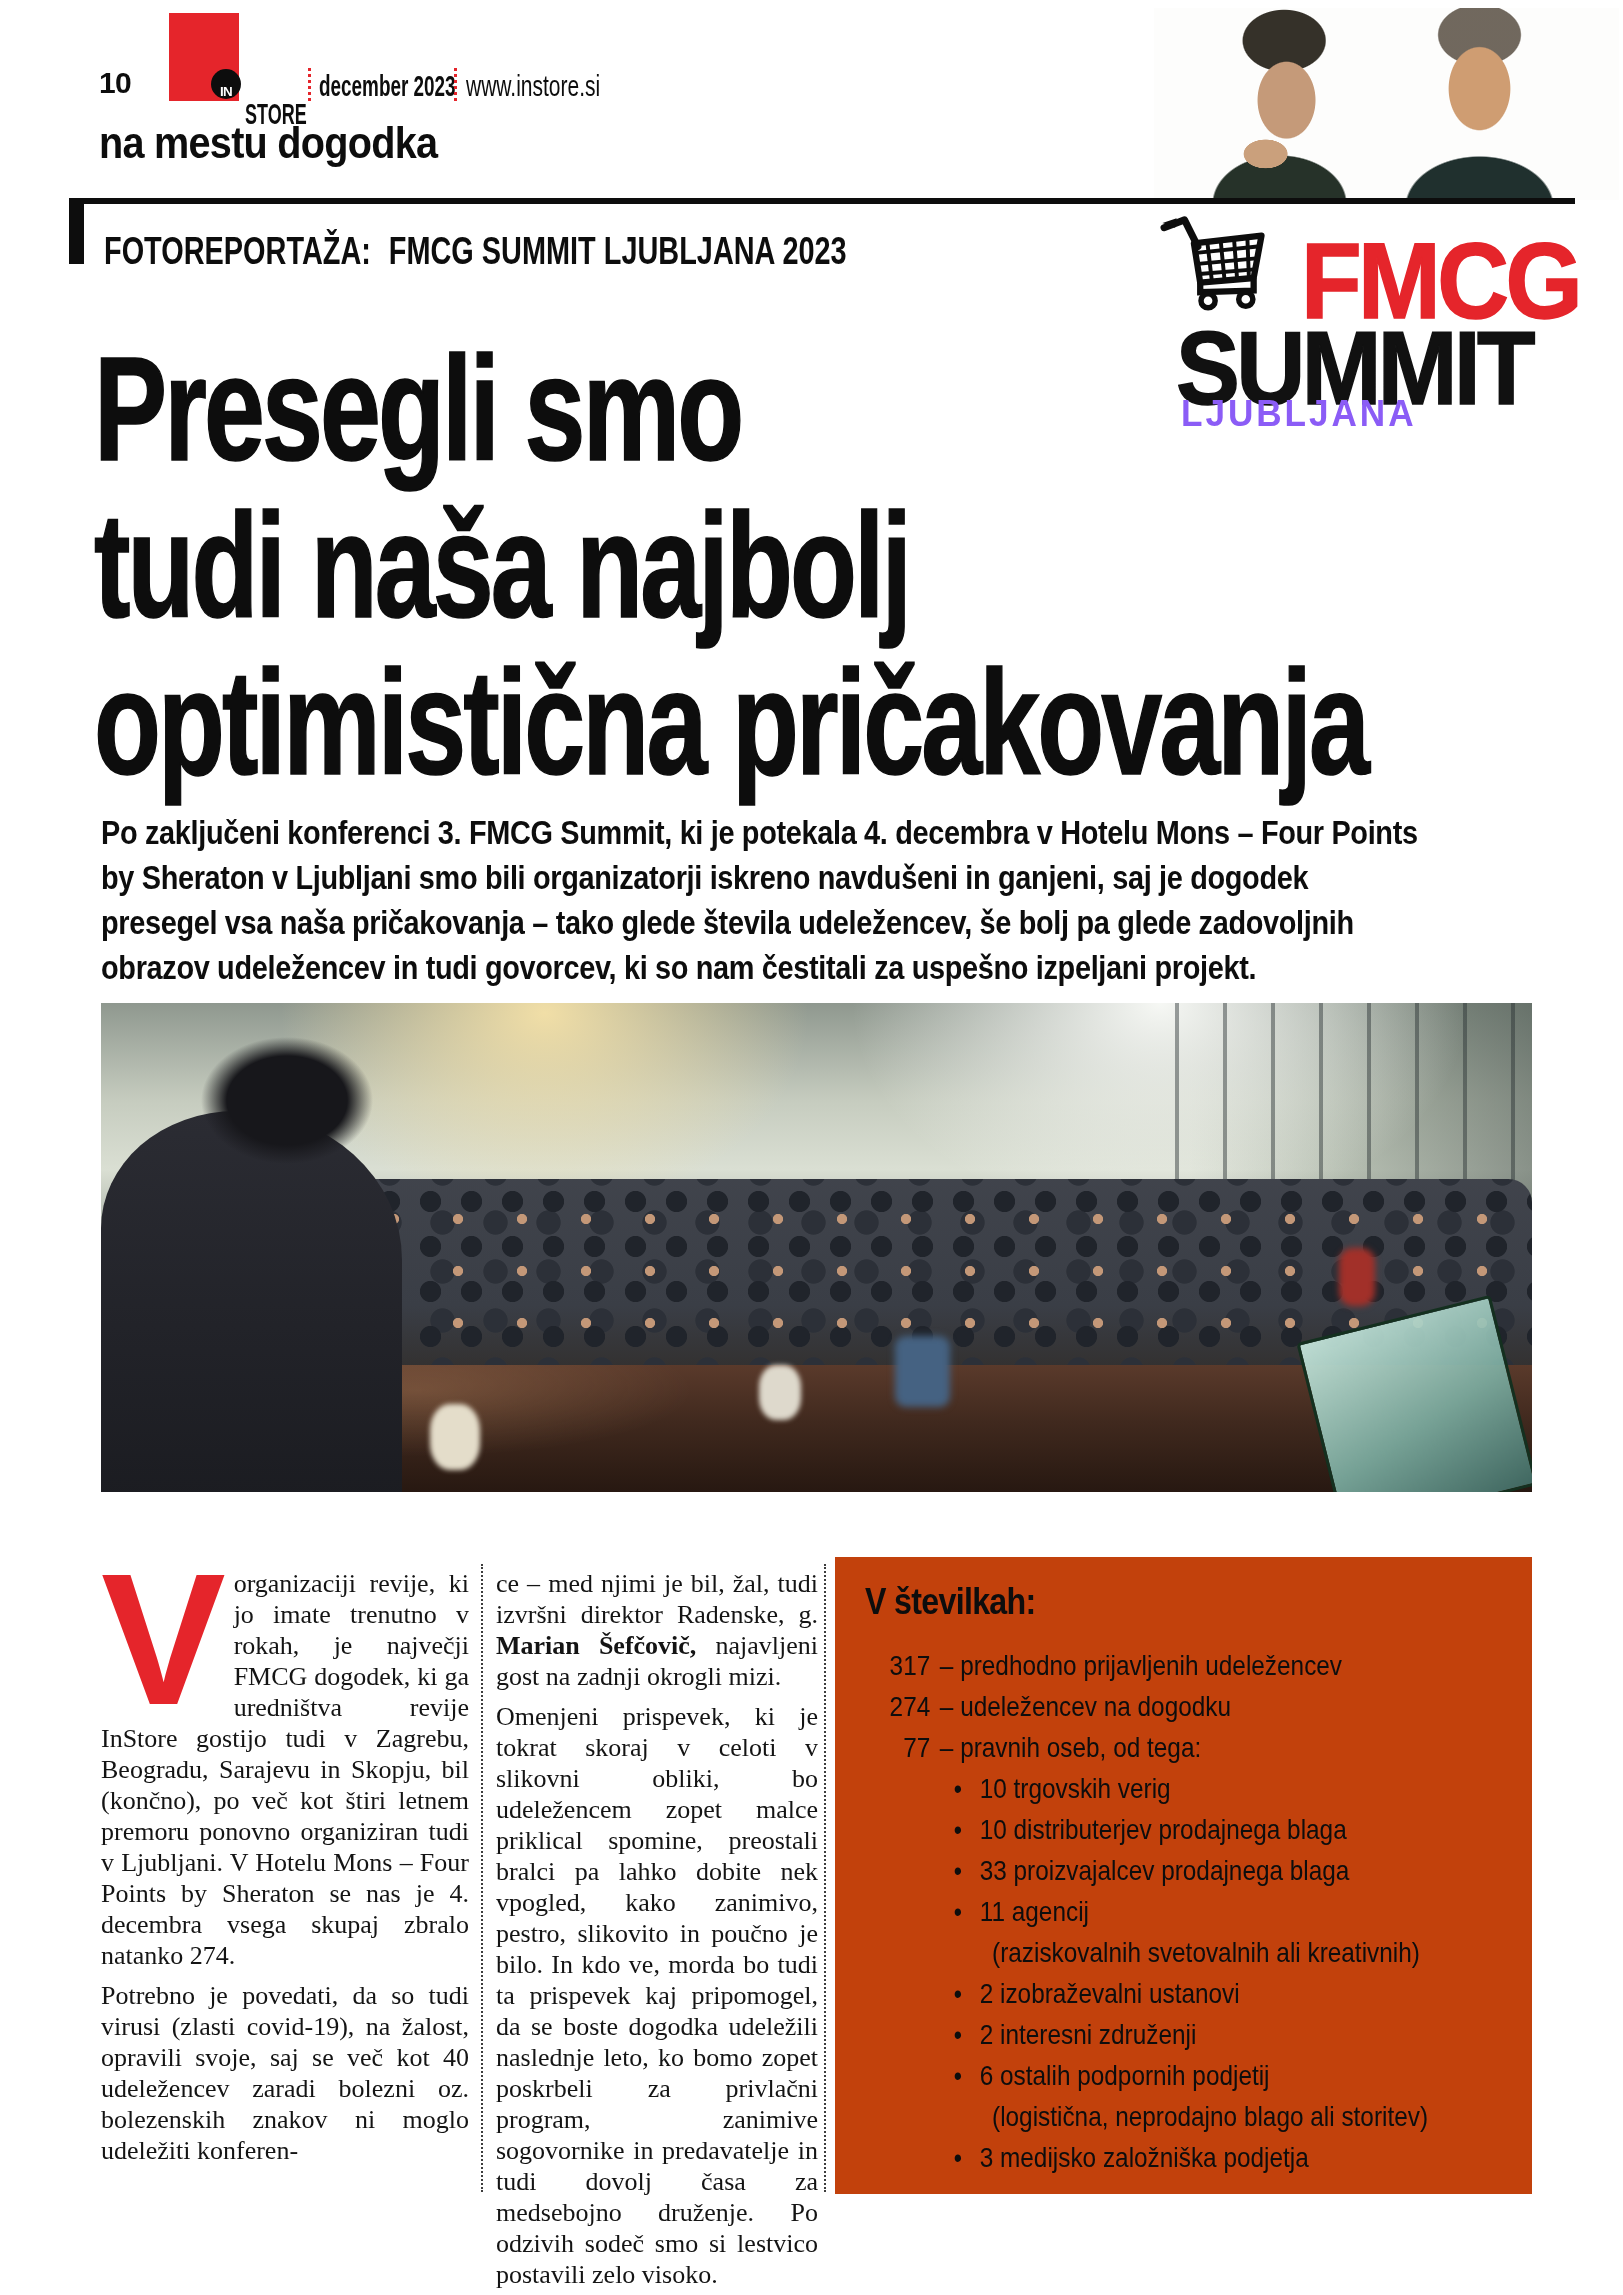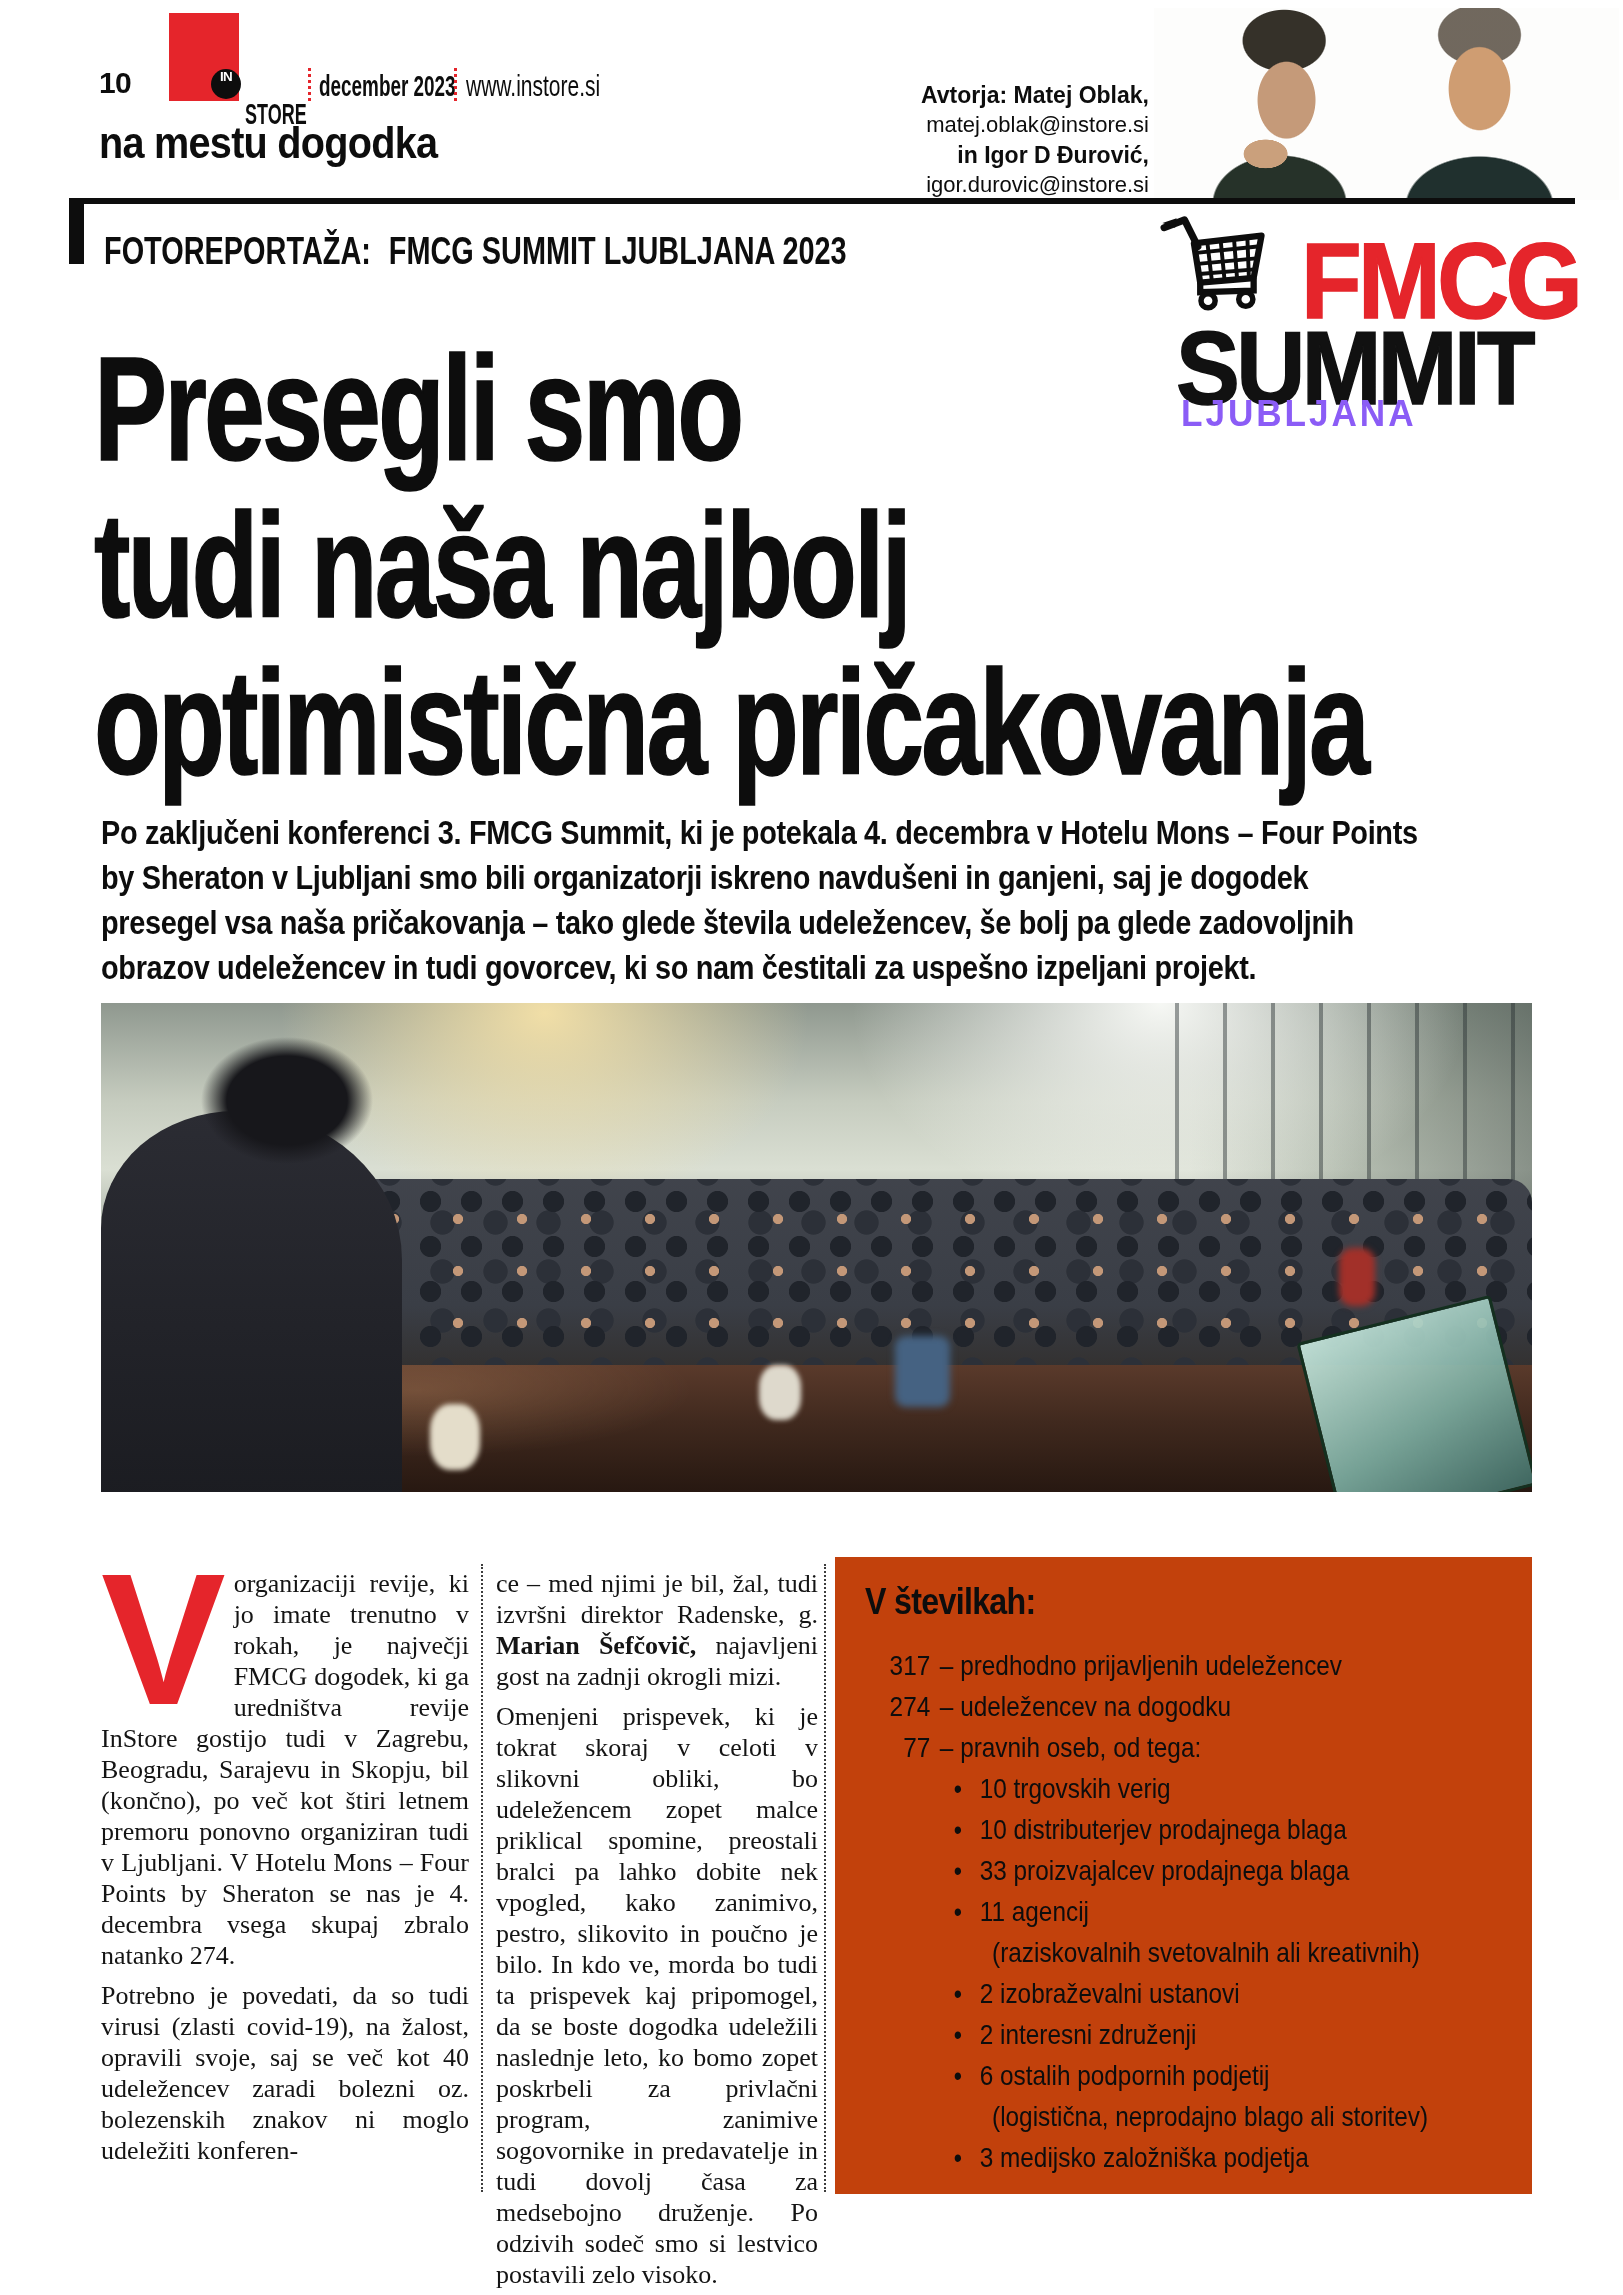--- a/index.html
+++ b/index.html
@@ -8,21 +8,21 @@
          font-family:"Liberation Sans", sans-serif; color:#0d0d0d; }
   .abs { position:absolute; }
   .b { font-weight:bold; }
   .cond { display:inline-block; transform-origin:0 0; white-space:nowrap; }
   .heavy { -webkit-text-stroke:1.6px currentColor; }
 
   
   .pagenum { left:99px; top:66px; font-size:30px; font-weight:bold; letter-spacing:-0.8px; }
   .red-block { left:169px; top:12.6px; width:70px; height:88px; background:var(--red); }
   .in-circle { left:211px; top:69px; width:30px; height:30px; border-radius:50%;
-               background:#0d0d0d; display:flex; align-items:flex-start; justify-content:center; }
+               background:#0d0d0d; display:flex; align-items:flex-end; justify-content:center; }
   .in-circle span { color:#fff; font-size:13.4px; font-weight:bold; letter-spacing:-0.8px; }
   .mast-txt { top:69px; font-size:30px; font-weight:bold; }
   .mast-sep { top:68px; height:33px; width:0; border-left:3.9px dotted var(--red); }
 
   
   .authors { left:770px; top:80px; width:379px; text-align:right; line-height:30px; font-size:23px; }
   .authors .mail { font-size:22px; font-weight:normal; }
   .headshots { left:1154px; top:7.9px; width:465px; height:192px; background:#fdfdfc; }
   .bust { position:absolute; inset:0; }
 
@@ -122,26 +122,20 @@
   </div>
   <div class="abs mast-sep" style="left:308px;"></div>
   <div class="abs mast-txt" style="left:319px;">
     <span class="cond" style="transform:scaleX(0.63);">december 2023</span>
   </div>
   <div class="abs mast-sep" style="left:454px;"></div>
   <div class="abs mast-txt" style="left:466px; font-weight:normal;">
     <span class="cond" style="transform:scaleX(0.70);">www.instore.si</span>
   </div>
 
-  <div class="abs authors">
-    <div class="b">Avtorja: Matej Oblak,</div>
-    <div class="mail">matej.oblak@instore.si</div>
-    <div class="b">in Igor D Đurović,</div>
-    <div class="mail">igor.durovic@instore.si</div>
-  </div>
 
   <div class="abs headshots">
     <div class="bust" style="background:
       radial-gradient(36px 23.6px at 24% 76%, #caa07c 60%, rgba(0,0,0,0) 62%),
       radial-gradient(46px 61px at 28.5% 48%, #c59a79 62%, rgba(0,0,0,0) 64%),
       radial-gradient(66px 49px at 28% 17%, #353129 62%, rgba(0,0,0,0) 64%),
       radial-gradient(94px 68px at 27% 102%, #263229 70%, rgba(0,0,0,0) 72%);"></div>
     <div class="bust" style="background:
       radial-gradient(49px 66px at 70% 42%, #cf9d72 62%, rgba(0,0,0,0) 64%),
       radial-gradient(68px 50px at 70% 14%, rgba(88,78,66,.85) 60%, rgba(0,0,0,0) 62%),

